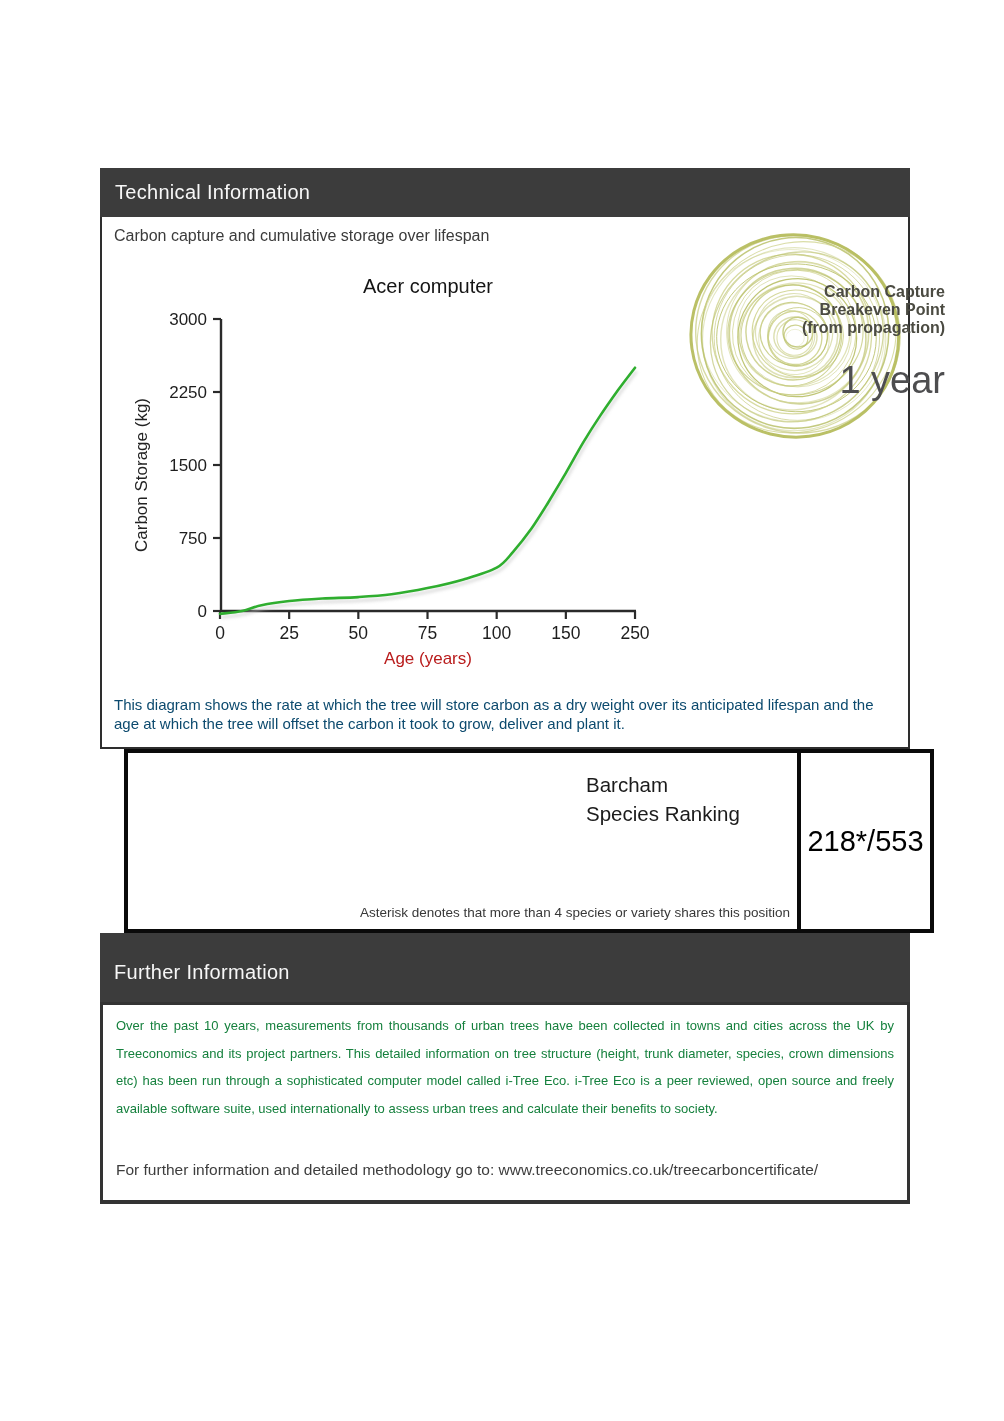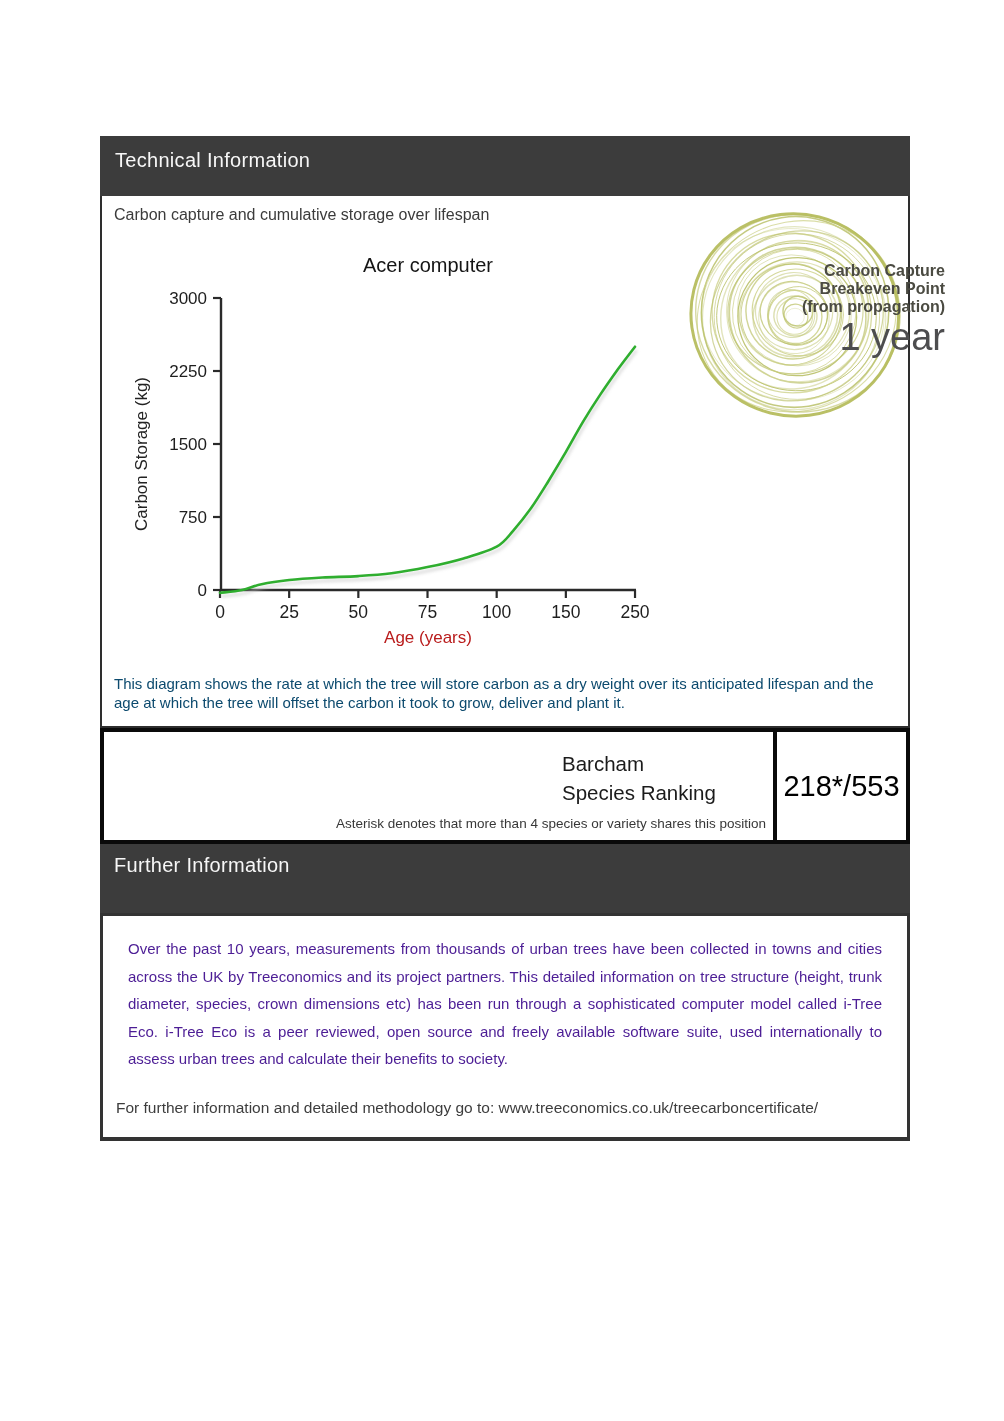--- a/index.html
+++ b/index.html
@@ -1,41 +1,41 @@
 <!DOCTYPE html>
 <html><head>
 <meta charset="utf-8">
 <style>
   html,body{margin:0;padding:0;background:#ffffff;}
   body{width:1004px;height:1421px;position:relative;font-family:"Liberation Sans",sans-serif;-webkit-font-smoothing:antialiased;}
   .certificate{position:absolute;left:100px;top:136px;width:810px;}
   .section-bar{background:#3c3c3c;color:#f7f7f7;box-sizing:border-box;}
-  .bar-tech{height:60px;padding:13px 0 0 15px;font-size:20px;letter-spacing:.3px;}
-  .bar-further{height:69px;padding:10px 0 0 14px;font-size:20px;letter-spacing:.3px;}
+  .bar-tech{height:49px;padding:13px 0 0 15px;font-size:20px;letter-spacing:.3px;margin-top:32px;}
+  .bar-further{height:69px;padding:28px 0 0 14px;font-size:20px;letter-spacing:.3px;}
   .tech-box{position:relative;box-sizing:border-box;width:810px;height:532px;background:#fff;border:2px solid #2e2e2e;border-top:none;}
   .tech-inner{position:relative;width:806px;height:528px;}
   .section-title{position:absolute;left:12px;top:10px;font-size:16px;font-weight:normal;color:#3b3b3b;}
   .chart-title{position:absolute;left:126px;top:58px;width:400px;text-align:center;font-size:20px;color:#151515;}
   .x-axis-title{position:absolute;left:126px;top:432px;width:400px;text-align:center;font-size:17px;color:#b91c1c;}
   .y-axis-title{position:absolute;left:40px;top:248px;width:220px;margin-left:-110px;text-align:center;font-size:17px;color:#222;transform:rotate(-90deg);}
   .chart-svg{position:absolute;left:0;top:0;}
   .chart-svg text{font-family:"Liberation Sans",sans-serif;fill:#1e1e1e;}
   .badge-text{position:absolute;left:543px;top:66px;width:300px;text-align:right;}
   .badge-line{font-size:16px;line-height:18px;font-weight:bold;color:#4b4b42;}
-  .badge-value{font-size:38px;font-weight:400;color:#4d4d4f;}
+  .badge-value{margin-top:22px;font-size:38px;font-weight:400;color:#4d4d4f;}
   .chart-caption{position:absolute;left:12px;top:478px;width:778px;font-size:15px;line-height:19px;color:#0c4a6e;}
-  .ranking-box{box-sizing:border-box;width:810px;height:116px;border:4px solid #0a0a0a;background:#fff;display:flex;}
+  .ranking-box{box-sizing:border-box;width:810px;height:184px;border:4px solid #0a0a0a;background:#fff;display:flex;margin-left:24px;}
   .ranking-left{position:relative;width:669px;}
   .ranking-label{position:absolute;left:458px;top:18px;font-size:20.5px;line-height:28.5px;color:#1b1b1b;}
   .ranking-note{position:absolute;right:7px;bottom:9px;font-size:13.5px;color:#383838;white-space:nowrap;}
   .ranking-right{flex:1;border-left:4px solid #0a0a0a;display:flex;align-items:center;justify-content:center;}
   .ranking-value{font-size:29px;color:#000;}
   .further-box{box-sizing:border-box;width:810px;border:3px solid #333;border-bottom-width:4px;background:#fff;padding:7px 13px 16px 13px;}
-  .body-par{margin:12px;font-size:15px;line-height:27.5px;color:#4c1d95;text-align:justify;}
-  .body-link-line{margin:21px 0 0 0;font-size:15.5px;line-height:27.5px;color:#3d3d3d;}
+  .body-par{margin:0;font-size:13px;line-height:27.5px;color:#15803d;text-align:justify;}
+  .body-link-line{margin:34px 0 0 0;font-size:15.5px;line-height:27.5px;color:#3d3d3d;}
 </style>
 </head>
 <body>
 
 <div class="certificate">
 
   <div class="section-bar bar-tech">
     <span>Technical Information</span>
   </div>
 

